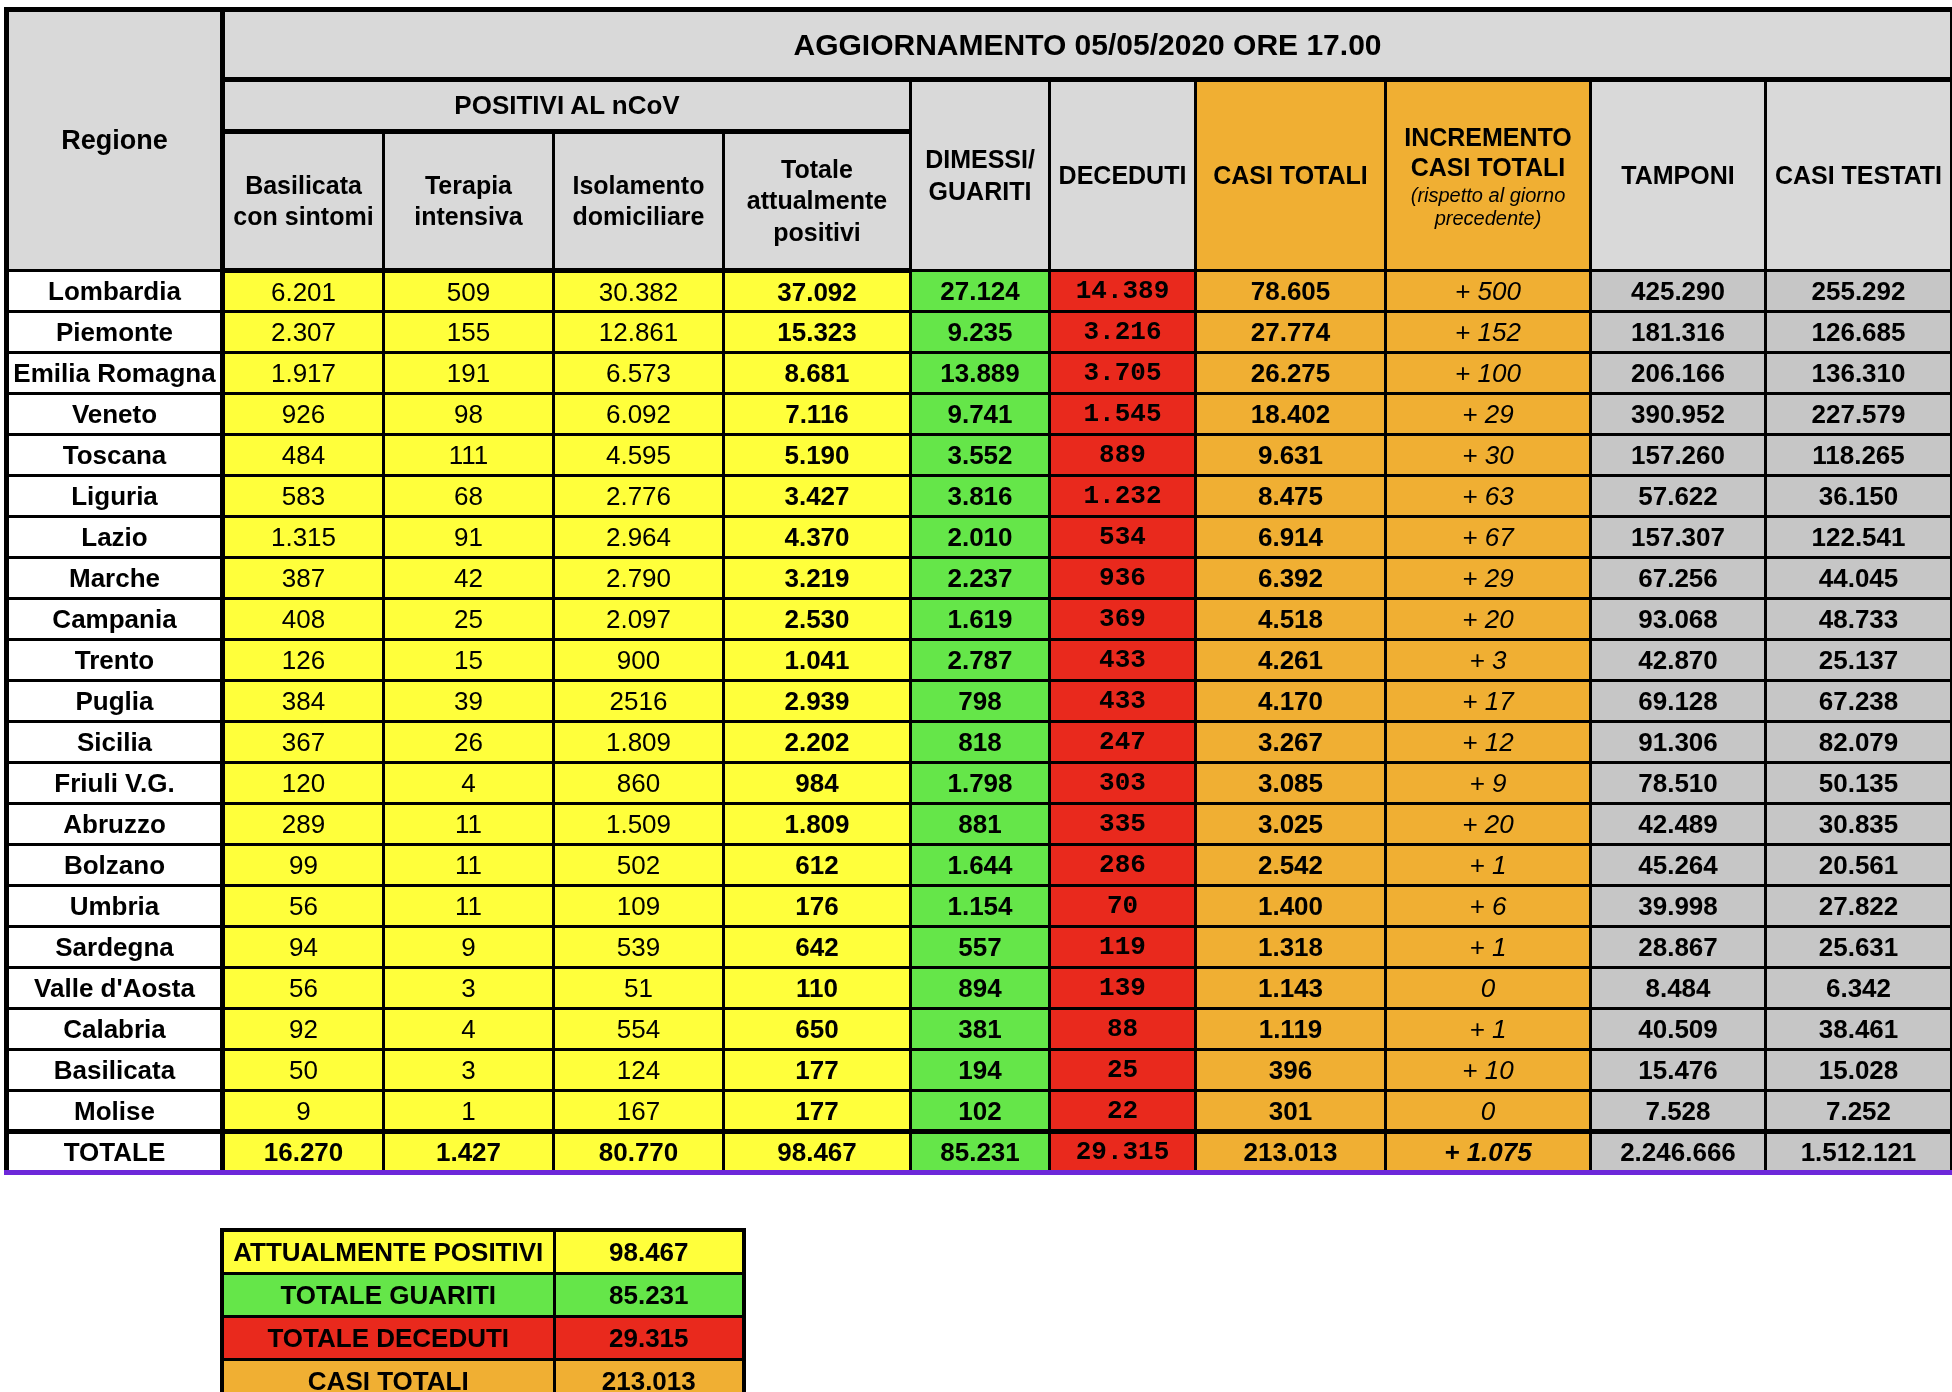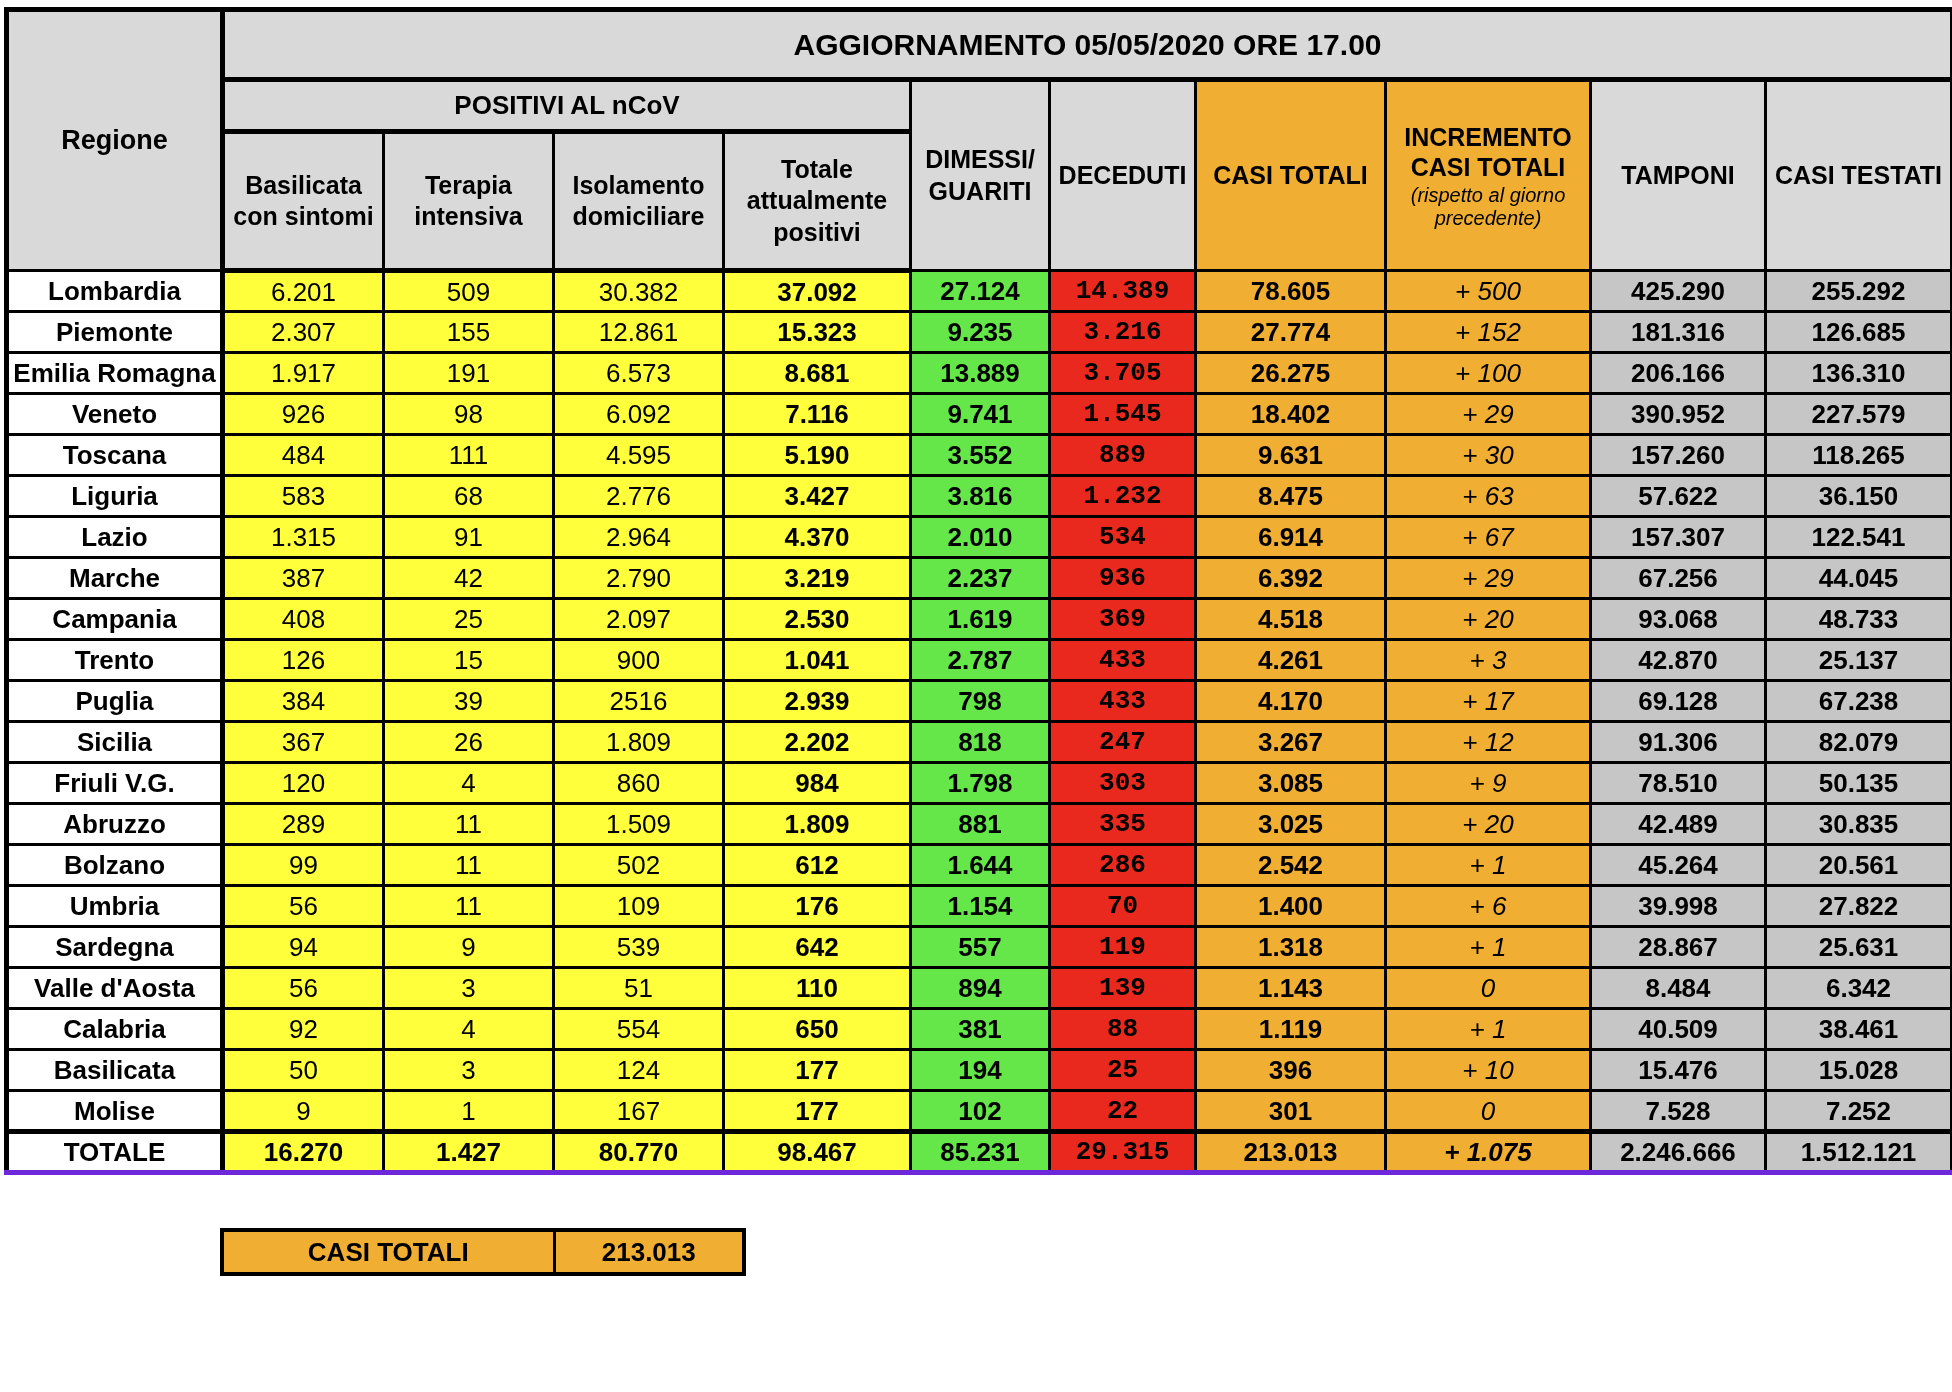--- a/index.html
+++ b/index.html
@@ -386,17 +386,29 @@
     </tbody>
 </table>
 
 <table class="summary">
   <colgroup>
       <col class="lab">
       <col class="val">
     </colgroup>
   <tbody>
       <tr>
+        <td class="sum-yellow">ATTUALMENTE POSITIVI</td>
+        <td class="sum-yellow">98.467</td>
+      </tr>
+      <tr>
+        <td class="sum-green">TOTALE GUARITI</td>
+        <td class="sum-green">85.231</td>
+      </tr>
+      <tr>
+        <td class="sum-red">TOTALE DECEDUTI</td>
+        <td class="sum-red">29.315</td>
+      </tr>
+      <tr>
         <td class="sum-orange">CASI TOTALI</td>
         <td class="sum-orange">213.013</td>
       </tr>
     </tbody>
 </table>
 
 </body></html>

